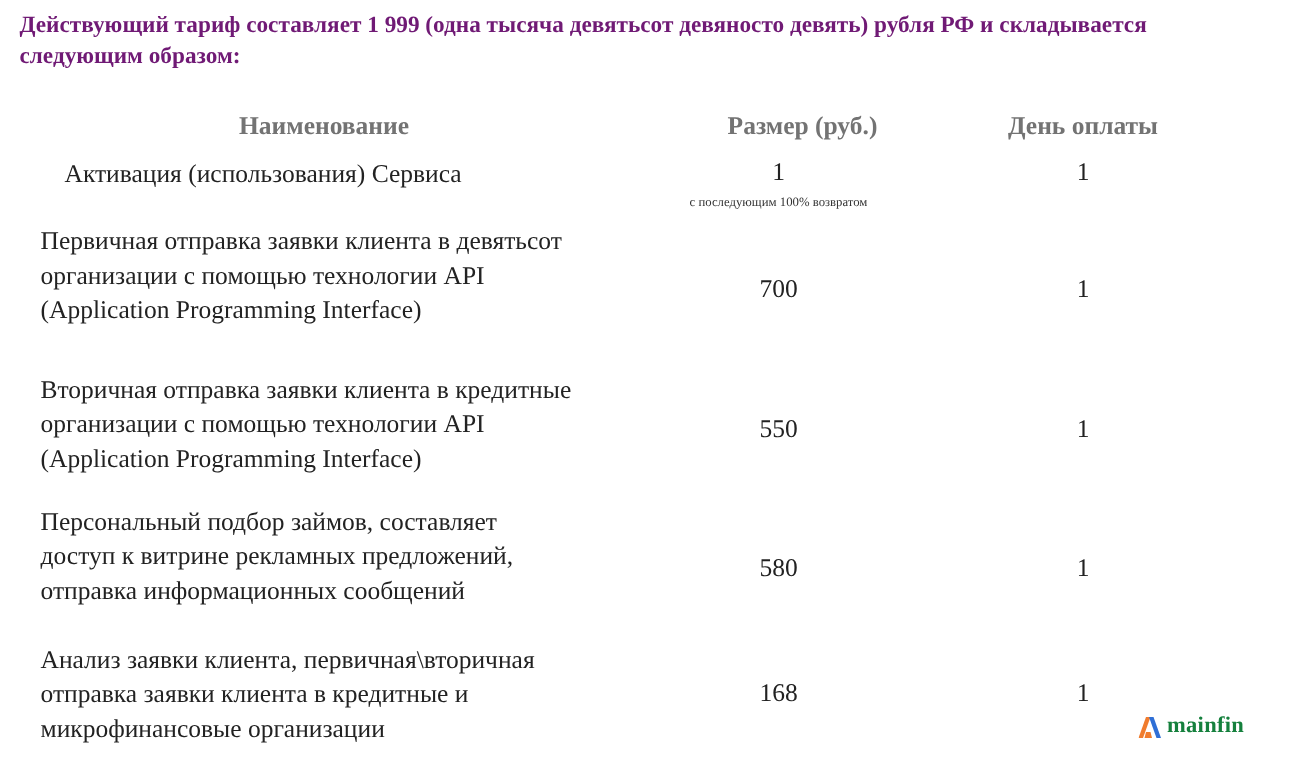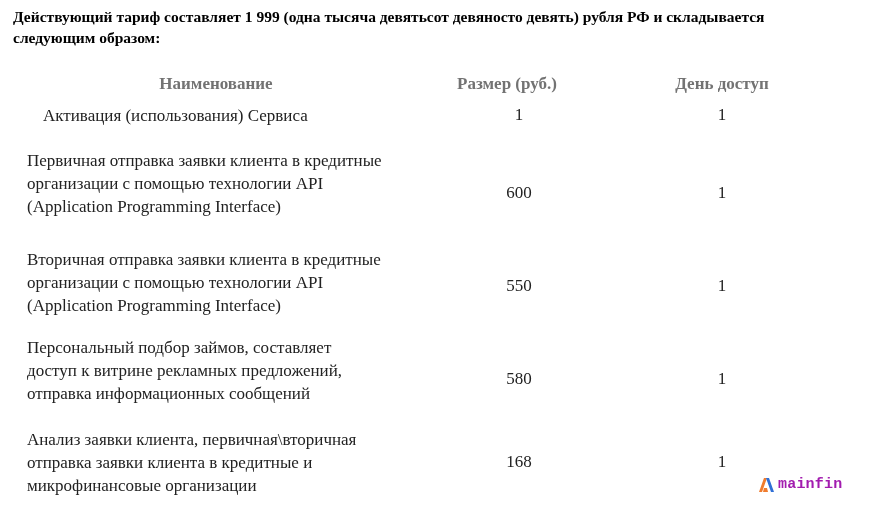--- a/index.html
+++ b/index.html
@@ -1,53 +1,54 @@
 <!DOCTYPE html>
 <html><head>
 <meta charset="utf-8">
 <style>
   html, body { margin: 0; padding: 0; background: #ffffff; }
   body { width: 870px; height: 505px; position: relative; overflow: hidden;
          font-family: "Liberation Serif", "DejaVu Serif", serif; color: #1a1a1a; }
   .intro { position: absolute; left: 13px; top: 6px; width: 820px;
-           font-weight: bold; font-size: 15.5px; line-height: 21px; color: #000000; }
+           font-weight: bold; font-size: 15.5px; line-height: 21px; color: #701a75; }
   .hdr { position: absolute; top: 74px; font-weight: bold; font-size: 17px; color: #737373;
          text-align: center; }
   .hdr.name { left: 116px; width: 200px; }
-  .hdr.size { left: 422px; width: 170px; }
+  .hdr.size { left: 450px; width: 170px; }
   .hdr.day  { left: 637px; width: 170px; }
   .cell-name { position: absolute; left: 27px; width: 400px; font-size: 17px; line-height: 23px; color: #222; }
   .cell-val  { position: absolute; font-size: 17px; color: #222; text-align: center; width: 170px; }
   .col-size { left: 434px; }
   .col-day  { left: 637px; }
   .note { display: block; font-size: 8.5px; line-height: 12px; color: #333; margin-top: 3px; }
   .logo { position: absolute; left: 759px; top: 476px; display: flex; align-items: center; }
   .logo svg { display: block; }
-  .logo-text { font-family: Liberation Mono, monospace; font-weight: bold; font-size: 15px;
-               color: #a21caf; margin-left: 2px; letter-spacing: 0.2px; }
+  .logo-text { font-family: Liberation Serif, serif; font-weight: bold; font-size: 15px;
+               color: #15803d; margin-left: 2px; letter-spacing: 0.2px; }
 </style>
 </head>
 <body>
 
 <div class="intro">Действующий тариф составляет 1 999 (одна тысяча девятьсот девяносто девять) рубля РФ и складывается следующим образом:</div>
 
 <div class="hdr name">Наименование</div>
 <div class="hdr size">Размер (руб.)</div>
-<div class="hdr day">День доступ</div>
+<div class="hdr day">День оплаты</div>
 
 <div class="cell-name" style="top:104px;margin-left:16px;">Активация (использования) Сервиса</div>
 <div class="cell-val col-size" style="top:105px;">
   <span>1</span>
+  <span class="note">с последующим 100% возвратом</span>
 </div>
 <div class="cell-val col-day" style="top:105px;">
   <span>1</span>
 </div>
 
-<div class="cell-name" style="top:149px; width:380px;">Первичная отправка заявки клиента в кредитные организации с помощью технологии API (Application Programming Interface)</div>
-<div class="cell-val col-size" style="top:183px;">600</div>
+<div class="cell-name" style="top:149px; width:380px;">Первичная отправка заявки клиента в девятьсот организации с помощью технологии API (Application Programming Interface)</div>
+<div class="cell-val col-size" style="top:183px;">700</div>
 <div class="cell-val col-day" style="top:183px;">1</div>
 
 <div class="cell-name" style="top:248px; width:380px;">Вторичная отправка заявки клиента в кредитные организации с помощью технологии API (Application Programming Interface)</div>
 <div class="cell-val col-size" style="top:276px;">550</div>
 <div class="cell-val col-day" style="top:276px;">1</div>
 
 <div class="cell-name" style="top:336px; width:350px;">Персональный подбор займов, составляет доступ к витрине рекламных предложений, отправка информационных сообщений</div>
 <div class="cell-val col-size" style="top:369px;">580</div>
 <div class="cell-val col-day" style="top:369px;">1</div>
 

